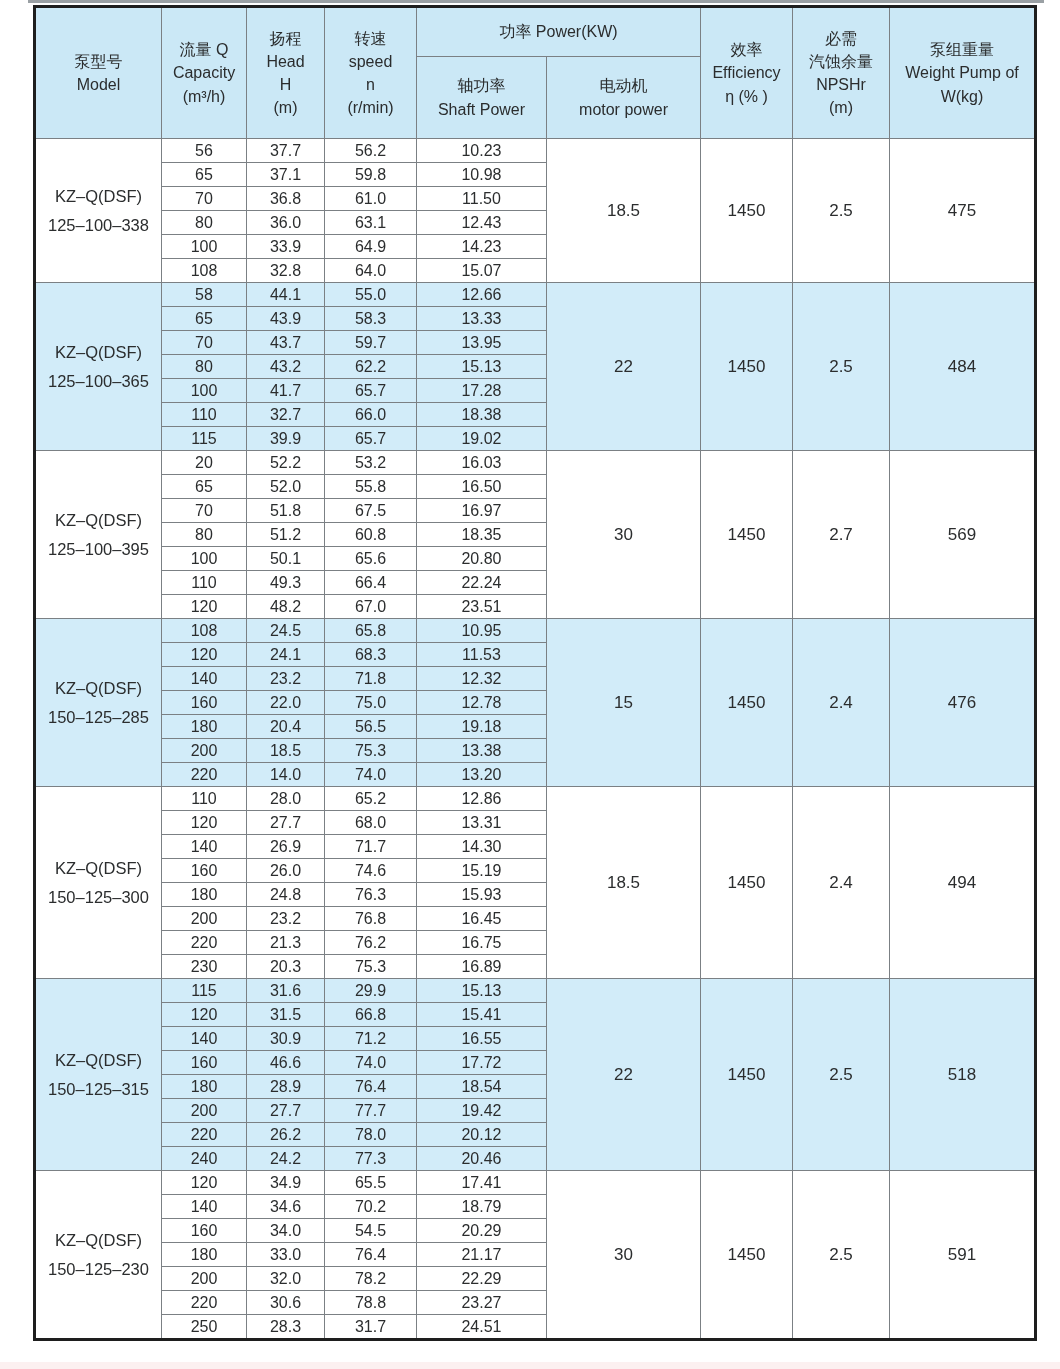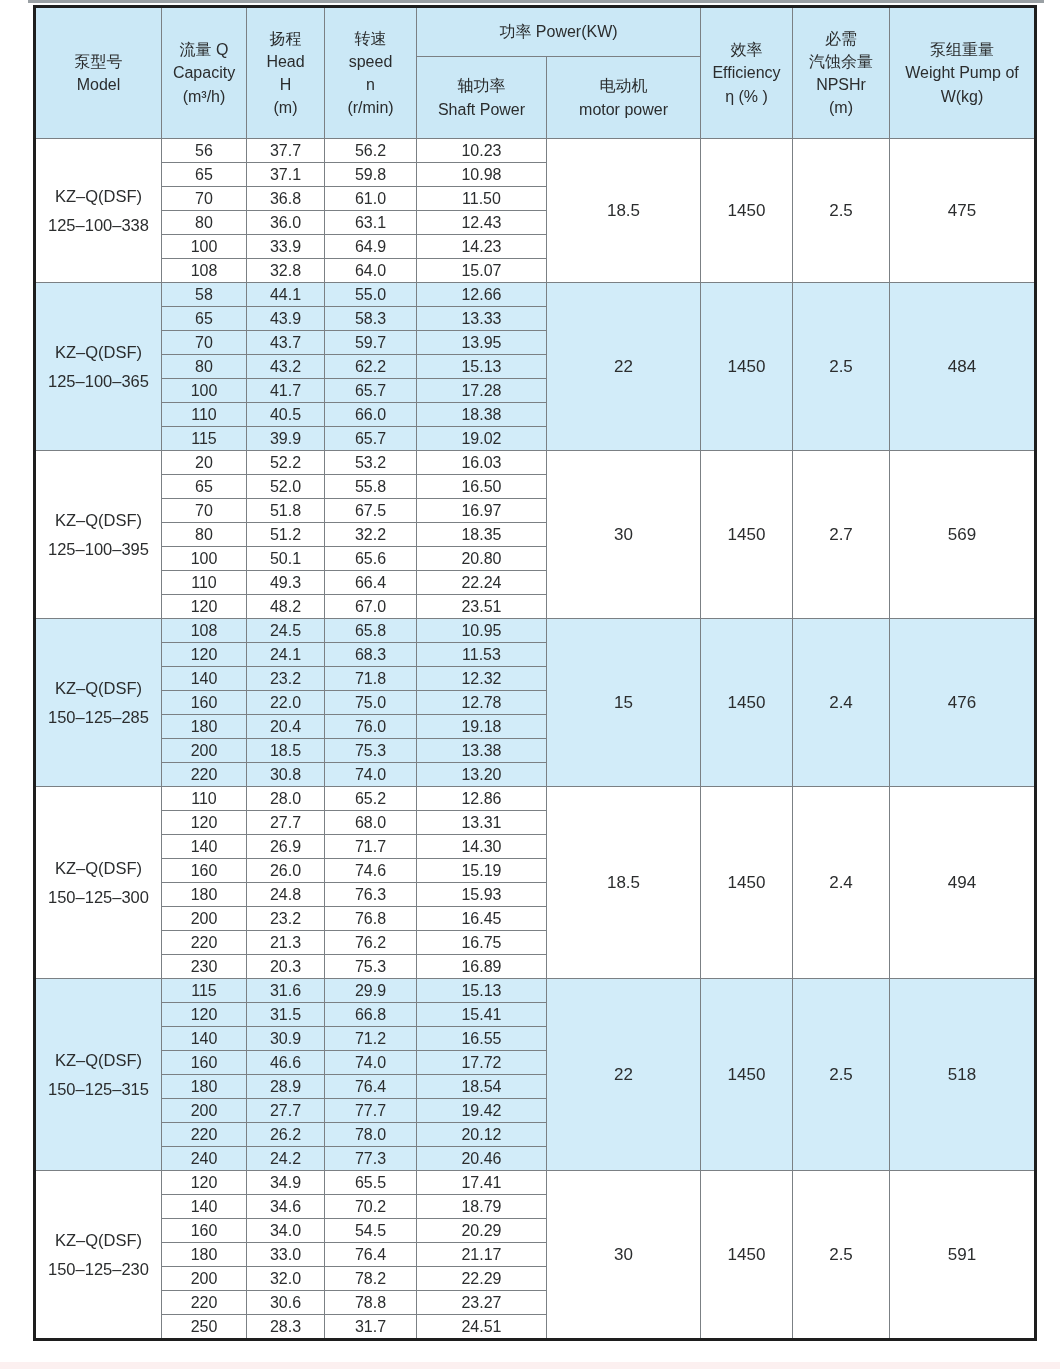--- a/index.html
+++ b/index.html
@@ -197,21 +197,21 @@
         <td>15.13</td>
       </tr>
       <tr>
         <td>100</td>
         <td>41.7</td>
         <td>65.7</td>
         <td>17.28</td>
       </tr>
       <tr>
         <td>110</td>
-        <td>40.5</td>
+        <td>32.7</td>
         <td>66.0</td>
         <td>18.38</td>
       </tr>
       <tr>
         <td>115</td>
         <td>39.9</td>
         <td>65.7</td>
         <td>19.02</td>
       </tr>
     </tbody>
@@ -236,21 +236,21 @@
       </tr>
       <tr>
         <td>70</td>
         <td>51.8</td>
         <td>67.5</td>
         <td>16.97</td>
       </tr>
       <tr>
         <td>80</td>
         <td>51.2</td>
-        <td>32.2</td>
+        <td>60.8</td>
         <td>18.35</td>
       </tr>
       <tr>
         <td>100</td>
         <td>50.1</td>
         <td>65.6</td>
         <td>20.80</td>
       </tr>
       <tr>
         <td>110</td>
@@ -292,32 +292,32 @@
       </tr>
       <tr>
         <td>160</td>
         <td>22.0</td>
         <td>75.0</td>
         <td>12.78</td>
       </tr>
       <tr>
         <td>180</td>
         <td>20.4</td>
-        <td>76.0</td>
+        <td>56.5</td>
         <td>19.18</td>
       </tr>
       <tr>
         <td>200</td>
         <td>18.5</td>
         <td>75.3</td>
         <td>13.38</td>
       </tr>
       <tr>
         <td>220</td>
-        <td>30.8</td>
+        <td>14.0</td>
         <td>74.0</td>
         <td>13.20</td>
       </tr>
     </tbody>
     <tbody class="band-white">
       <tr>
         <td rowspan="8" class="model-cell">KZ–Q(DSF)
 150–125–300</td>
         <td>110</td>
         <td>28.0</td>

